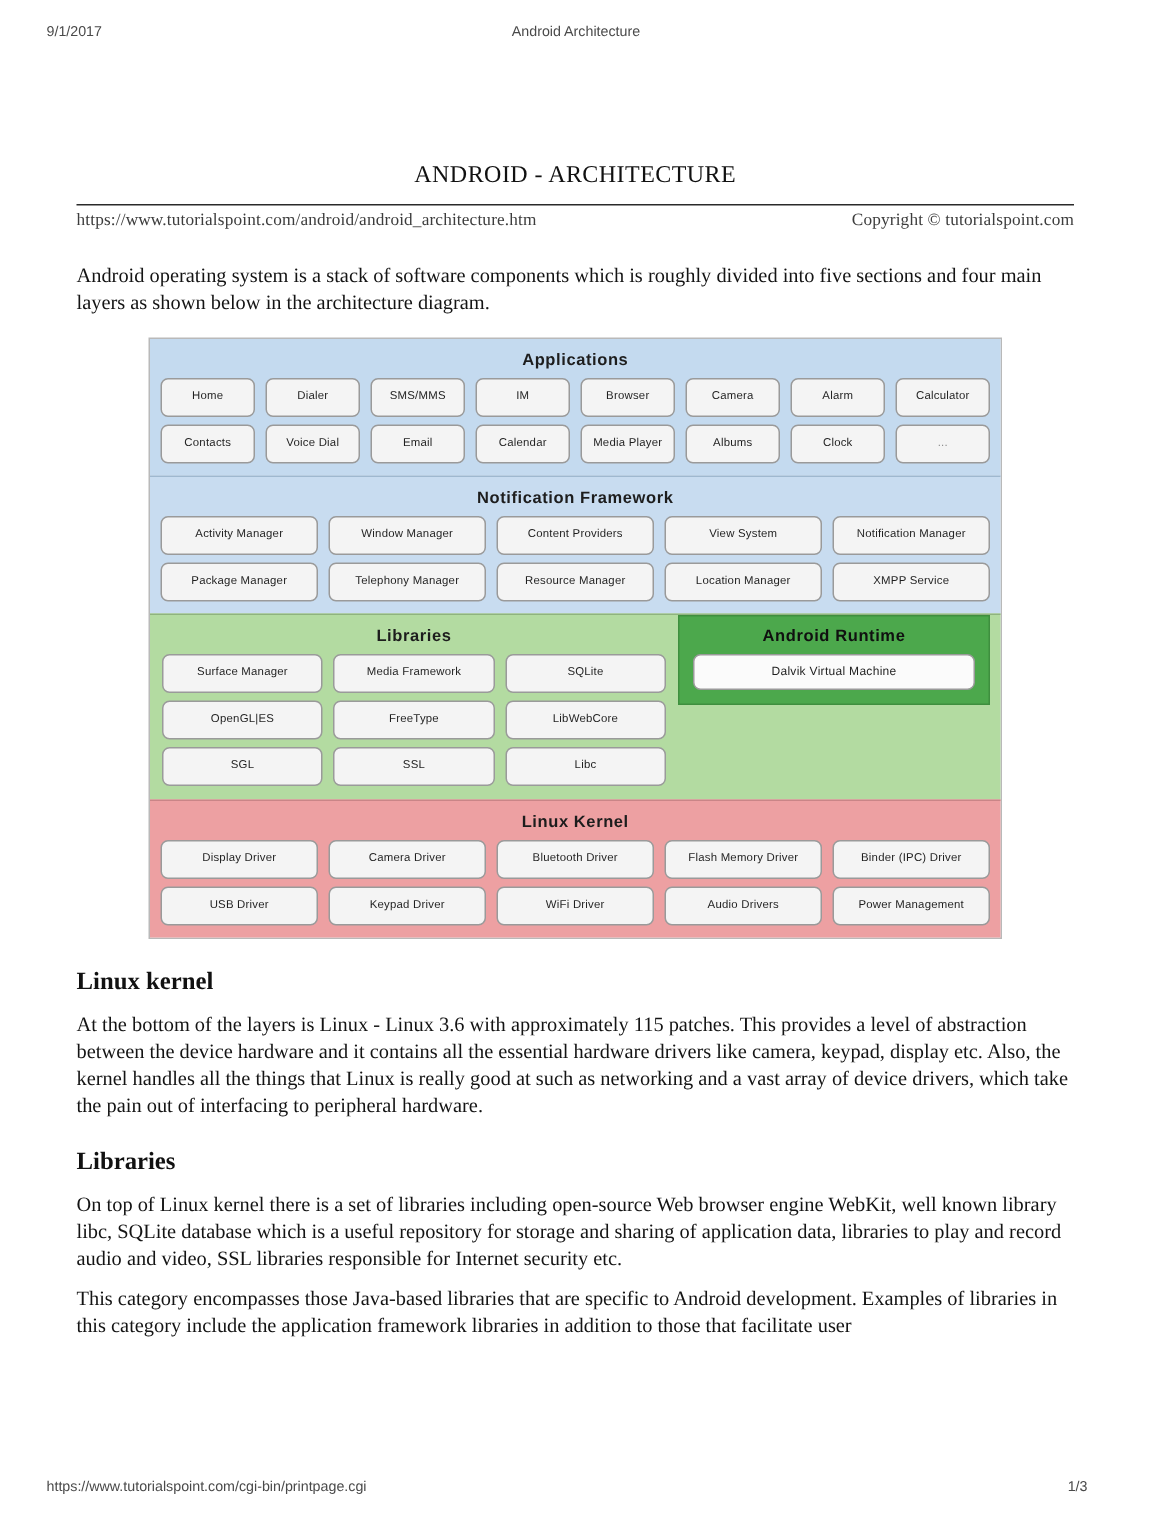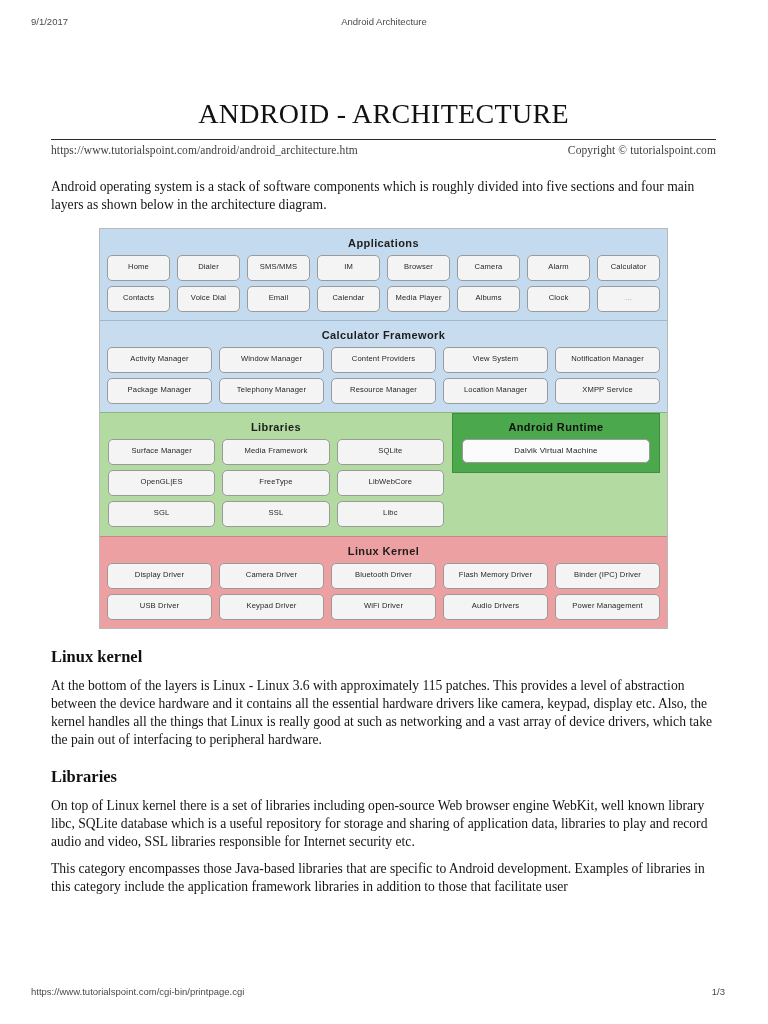--- a/index.html
+++ b/index.html
@@ -29,24 +29,24 @@
   .print-header .ph-title { position: absolute; left: 0; right: 0; text-align: center; top: 0; }
 
   
   .page {
     position: absolute;
     left: 51px; top: 0;
     width: 665px;
   }
 
   .doc-title {
-    margin: 0;
+    margin: 10px;
     padding-top: 98px;
     text-align: center;
-    font-size: 28px;
+    font-size: 16px;
     font-weight: normal;
     letter-spacing: .3px;
     font-family: "Liberation Serif", "DejaVu Serif", serif;
     color: #111;
   }
 
   .meta-row {
     margin-top: 9px;
     border-top: 1.6px solid #2a2a2a;
     padding-top: 4px;
@@ -215,21 +215,21 @@
         <div class="cell">Email</div>
         <div class="cell">Calendar</div>
         <div class="cell">Media Player</div>
         <div class="cell">Albums</div>
         <div class="cell">Clock</div>
         <div class="cell empty">...</div>
       </div>
     </div>
 
     <div class="layer layer-framework">
-      <div class="layer-title">Calculator Framework</div>
+      <div class="layer-title">Notification Framework</div>
       <div class="grid g5">
         <div class="cell">Activity Manager</div>
         <div class="cell">Window Manager</div>
         <div class="cell">Content Providers</div>
         <div class="cell">View System</div>
         <div class="cell">Notification Manager</div>
         <div class="cell">Package Manager</div>
         <div class="cell">Telephony Manager</div>
         <div class="cell">Resource Manager</div>
         <div class="cell">Location Manager</div>

